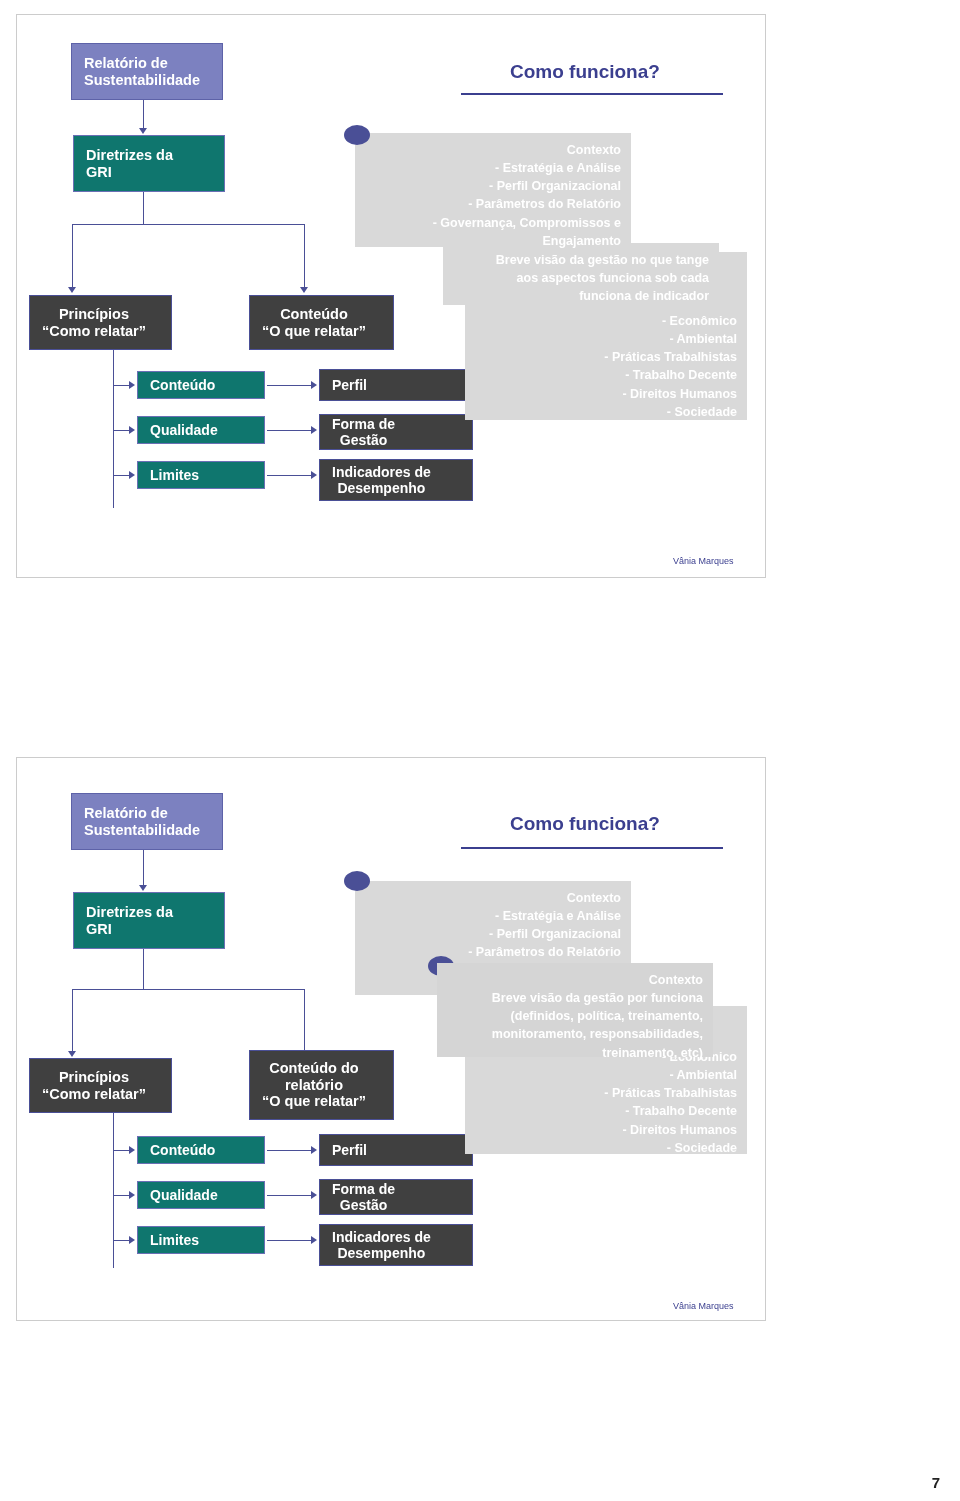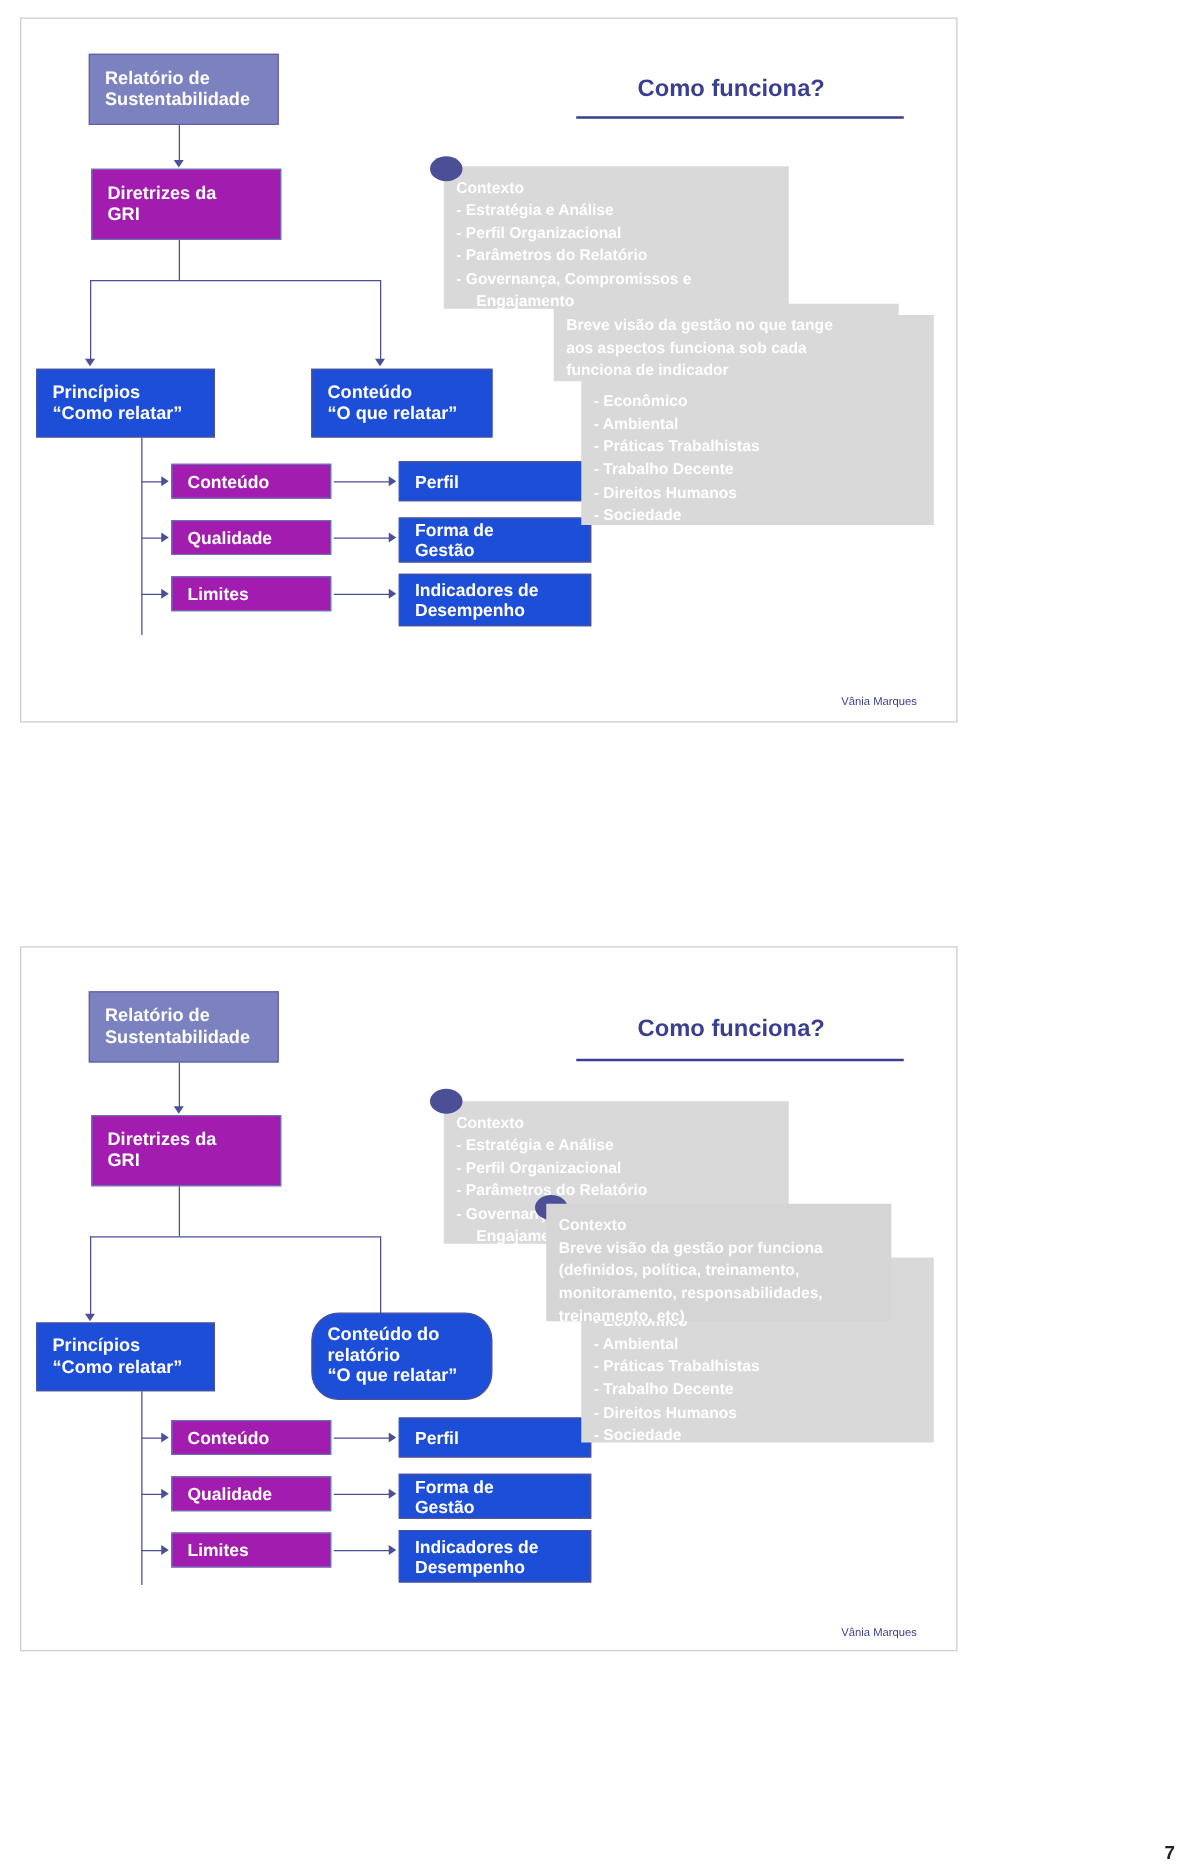--- a/index.html
+++ b/index.html
@@ -22,22 +22,22 @@
   .box{
     position:absolute;
     box-sizing:border-box;
     color:#ffffff;
     font-weight:bold;
     display:flex;
     align-items:center;
     padding-left:12px;
     line-height:1.15;
   }
-  .b-dark{background:#1d4ed8;border:1px solid #4a4f96;}
-  .b-light{background:#a21caf;border:1px solid #6a6fb5;}
+  .b-dark{background:#404040;border:1px solid #4a4f96;text-align:center;}
+  .b-light{background:#0f766e;border:1px solid #6a6fb5;}
   .b-mid{background:#7c81c0;border:1px solid #5d62a8;}
 
   .title-box{font-size:14.5px;}
   .small-box{font-size:14px;}
 
   
   .ln{position:absolute;background:#4a4f96;}
   .lnh{height:1px;}
   .lnv{width:1px;}
   .arrow{
@@ -71,21 +71,21 @@
   .panel{
     position:absolute;
     box-sizing:border-box;
     background:#d5d5d5;
     color:#ffffff;
     font-weight:bold;
     font-size:12.5px;
     line-height:1.45;
     padding:8px 10px;
   }
-  .panel-ghost{background:#d9d9d9;}
+  .panel-ghost{background:#d9d9d9;text-align:right;}
 
   .bullet-line{white-space:nowrap;}
 
   .dot{
     position:absolute;
     width:26px;height:20px;
     border-radius:50%;
     background:#4a4f96;
   }
 
@@ -207,21 +207,21 @@
   <div class="ln lnv" style="left:126px;top:191px;height:40px;"></div>
   <div class="ln lnh" style="left:55px;top:231px;width:232px;"></div>
   <div class="ln lnv" style="left:55px;top:231px;height:64px;"></div>
   <div class="ln lnv" style="left:287px;top:231px;height:64px;"></div>
   <div class="arrow-down" style="left:51px;top:293px;"></div>
   <div class="arrow-down" style="left:283px;top:293px;"></div>
 
   <div class="box b-dark title-box" style="left:12px;top:300px;width:143px;height:55px;white-space:pre-line;">Princípios
 “Como relatar”</div>
 
-  <div class="box b-dark title-box" style="left:232px;top:292px;width:145px;height:70px;white-space:pre-line;border-radius:22px;">Conteúdo do
+  <div class="box b-dark title-box" style="left:232px;top:292px;width:145px;height:70px;white-space:pre-line;">Conteúdo do
 relatório
 “O que relatar”</div>
 
   <div class="ln lnv" style="left:96px;top:355px;height:155px;"></div>
   <div class="ln lnh" style="left:96px;top:392px;width:20px;"></div>
   <div class="ln lnh" style="left:96px;top:437px;width:20px;"></div>
   <div class="ln lnh" style="left:96px;top:482px;width:20px;"></div>
   <div class="arrow" style="left:112px;top:388px;"></div>
   <div class="arrow" style="left:112px;top:433px;"></div>
   <div class="arrow" style="left:112px;top:478px;"></div>

